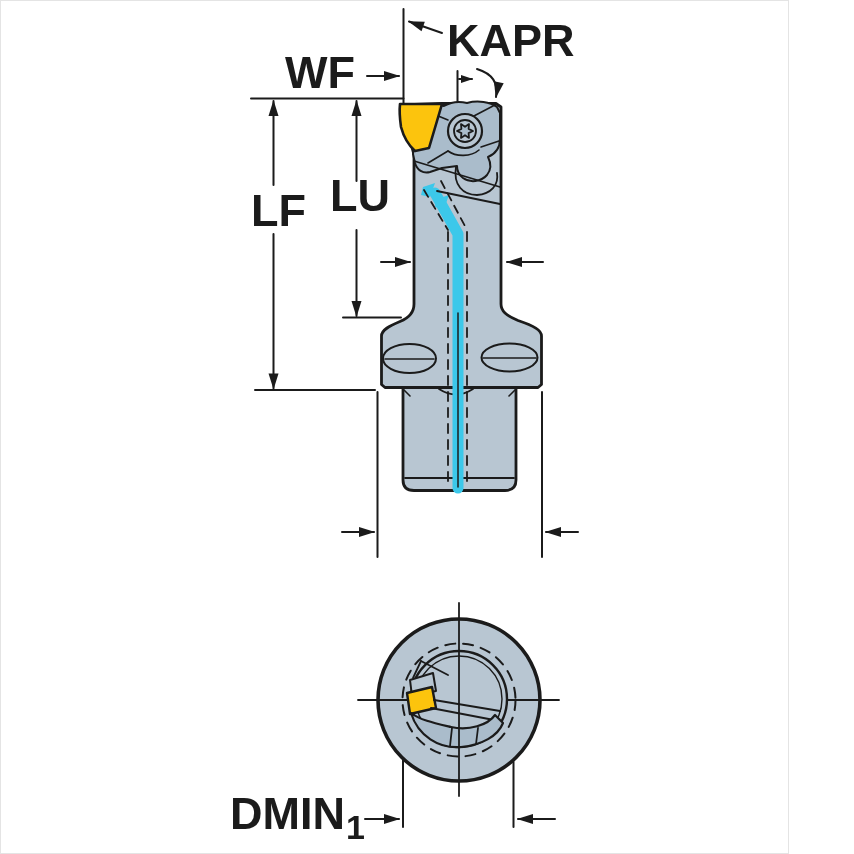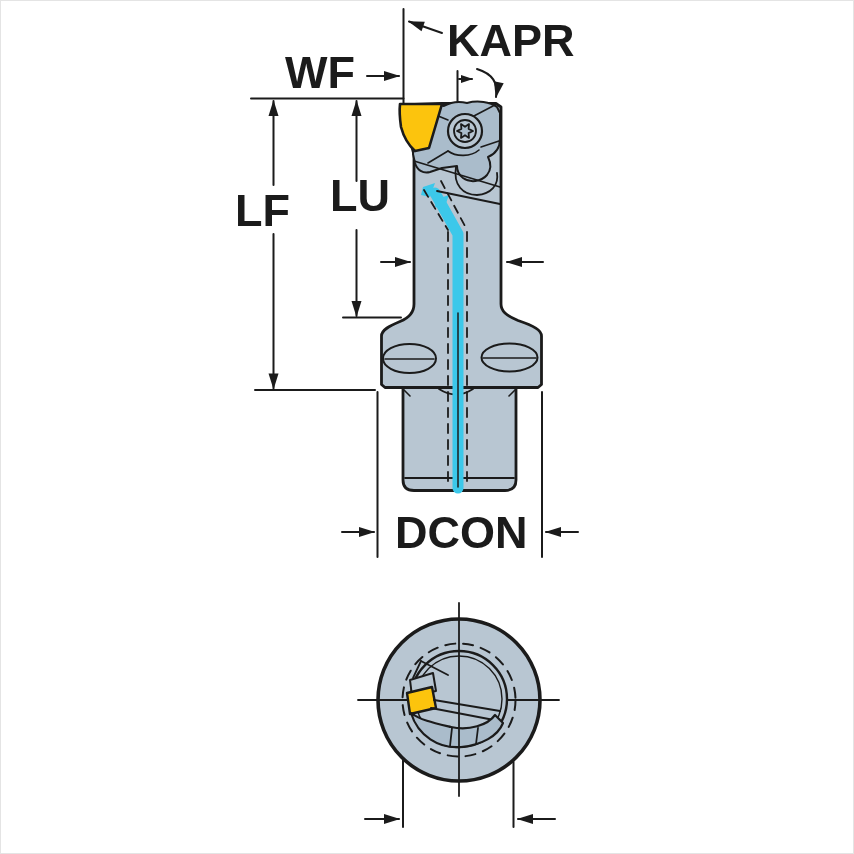--- a/index.html
+++ b/index.html
@@ -7,21 +7,21 @@
     --c-body:#b8c6d2;
     --c-body-dark:#aabccb;
     --c-insert:#fcc40d;
     --c-coolant:#3cc8ea;
     --c-bg:#ffffff;
     --c-border:#e4e4e4;
   }
   html,body{margin:0;padding:0;background:#fff;}
   .canvas{
     position:relative;
-    width:854px;height:854px;
+    width:789px;height:854px;
     box-sizing:border-box;
     background:var(--c-bg);
     border:1px solid var(--c-border);
     overflow:hidden;
     font-family:"Liberation Sans",sans-serif;
   }
   .canvas svg{position:absolute;left:0;top:0;}
   .label{
     position:absolute;
     font-family:"Liberation Sans",sans-serif;
@@ -185,17 +185,17 @@
         <line x1="402" y1="759" x2="402" y2="826"></line>
         <line x1="512.5" y1="761" x2="512.5" y2="826"></line>
         <line x1="364" y1="818" x2="398" y2="818" marker-end="url(#ah)"></line>
         <line x1="554" y1="818" x2="517" y2="818" marker-end="url(#ah)"></line>
       </g>
     </g>
   </svg>
 
   <div class="label" style="left:446px;top:17px"><span>KAPR</span></div>
   <div class="label" style="left:284px;top:49px"><span>WF</span></div>
-  <div class="label" style="left:234px;top:187px"><span>LF</span></div>
+  <div class="label" style="left:250px;top:187px"><span>LF</span></div>
   <div class="label" style="left:329px;top:172px"><span>LU</span></div>
-  <div class="label" style="left:394px;top:509px"><span>DCON</span></div>
+  <div class="label" style="left:229px;top:790px"><span>DMIN</span><span class="sub">1</span></div>
 
 </div>
 
 </body></html>

